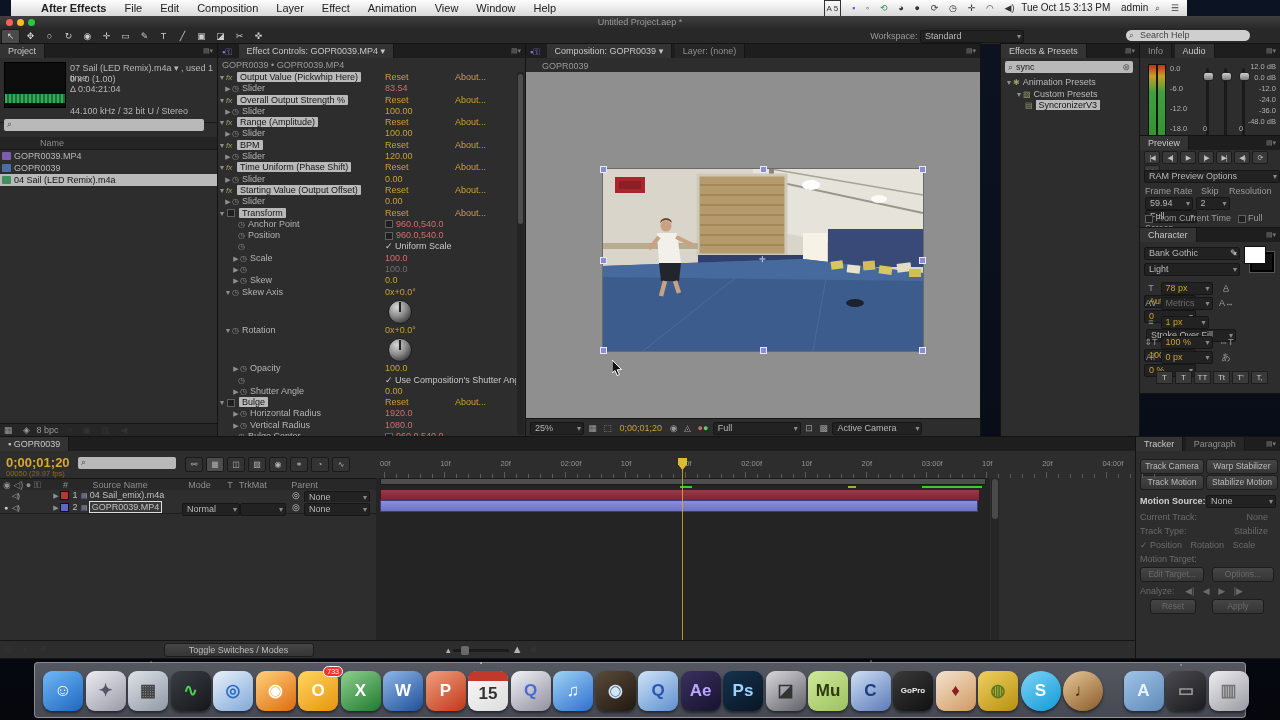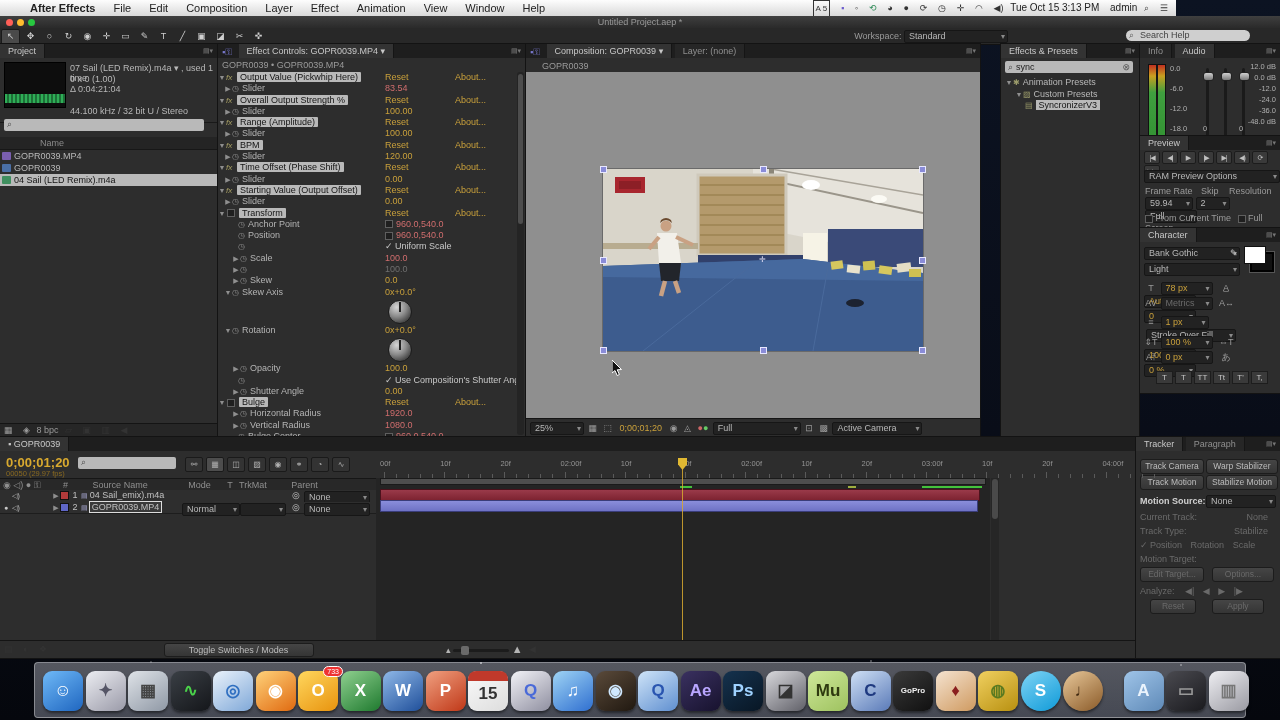--- a/index.html
+++ b/index.html
@@ -1,36 +1,36 @@
 <!DOCTYPE html>
 <html><head>
 <meta charset="utf-8">
 <style>
   html,body{margin:0;padding:0;background:#000;}
   #stage{position:relative;width:1280px;height:720px;overflow:hidden;
     font-family:"Liberation Sans",sans-serif;font-size:9px;color:#b4b4b4;
     background:linear-gradient(180deg,#0c1322 0%,#090d18 60%,#05070d 100%);}
   
-  #menubar{position:absolute;left:0;top:0;width:1176px;height:16px;
+  #menubar{position:absolute;left:11px;top:0;width:1176px;height:16px;
     background:linear-gradient(#fdfdfd,#d9d9d9);color:#222;font-size:11px;line-height:16px;
     border-bottom:1px solid #9a9a9a;white-space:nowrap;}
   .menu-item{display:inline-block;padding:0 9px;}
   .menu-item.app{font-weight:bold;}
   #mb-right{position:absolute;right:4px;top:0;height:16px;line-height:16px;font-size:10px;color:#222;}
   .st-ic{display:inline-block;margin:0 4px;color:#333;font-size:9px;vertical-align:top;}
   
   #titlebar{position:absolute;left:0;top:16px;width:1280px;height:12px;
     background:linear-gradient(#3f3f3f,#2a2a2a);border-bottom:1px solid #141414;}
   .tl{position:absolute;top:3px;width:7px;height:7px;border-radius:50%;}
   #win-title{position:absolute;left:0;right:0;top:0;text-align:center;color:#9a9a9a;font-size:9px;line-height:12px;}
   #toolbar{position:absolute;left:0;top:28px;width:1280px;height:16px;background:#282828;border-bottom:1px solid #121212;}
   .tool{display:inline-block;width:17px;height:14px;margin:1px 1px;text-align:center;line-height:14px;
     color:#cfcfcf;font-size:9px;border-radius:2px;}
   .tool.sel{background:#4a4a4a;border:1px solid #1a1a1a;line-height:12px;}
-  #workspace{position:absolute;right:272px;top:2px;color:#9a9a9a;}
+  #workspace{position:absolute;right:256px;top:2px;color:#9a9a9a;}
   .dd{display:inline-block;position:relative;background:#222;border:1px solid #161616;border-radius:2px;
     color:#b8b8b8;padding:0 12px 0 4px;height:11px;line-height:11px;}
   .dd:after{content:"▾";position:absolute;right:2px;top:0;color:#8a8a8a;font-size:8px;}
   #help-search{position:absolute;right:30px;top:2px;width:110px;height:11px;background:#cfcfcf;border-radius:6px;
     color:#444;line-height:11px;padding-left:14px;}
   #help-search:before{content:"⌕";position:absolute;left:3px;color:#555;}
   
   .panel{position:absolute;background:#2d2d2d;box-shadow:0 0 0 1px #131313;}
   .tabbar{position:relative;height:14px;background:#1e1e1e;white-space:nowrap;overflow:hidden;}
   .tab{display:inline-block;height:14px;line-height:14px;padding:0 8px;background:#262626;color:#8f8f8f;
@@ -214,21 +214,21 @@
     <div id="ec-bread">GOPR0039 • GOPR0039.MP4</div>
     <div id="ec-rows">
         <div class="ec-row"><span class="ec-tw">▼</span><span class="ec-fx">fx</span><span class="hl">Output Value (Pickwhip Here)</span><span class="ec-val gold">Reset</span><span class="ec-about gold">About...</span></div>
         <div class="ec-row"><span style="display: inline-block; width: 6px;"></span><span class="ec-tw">▶</span><span class="ec-sw">◷</span><span>Slider</span><span class="ec-val redv">83.54</span></div>
         <div class="ec-row"><span class="ec-tw">▼</span><span class="ec-fx">fx</span><span class="hl">Overall Output Strength %</span><span class="ec-val gold">Reset</span><span class="ec-about gold">About...</span></div>
         <div class="ec-row"><span style="display: inline-block; width: 6px;"></span><span class="ec-tw">▶</span><span class="ec-sw">◷</span><span>Slider</span><span class="ec-val gold">100.00</span></div>
         <div class="ec-row"><span class="ec-tw">▼</span><span class="ec-fx">fx</span><span class="hl">Range (Amplitude)</span><span class="ec-val gold">Reset</span><span class="ec-about gold">About...</span></div>
         <div class="ec-row"><span style="display: inline-block; width: 6px;"></span><span class="ec-tw">▶</span><span class="ec-sw">◷</span><span>Slider</span><span class="ec-val gold">100.00</span></div>
         <div class="ec-row"><span class="ec-tw">▼</span><span class="ec-fx">fx</span><span class="hl">BPM</span><span class="ec-val gold">Reset</span><span class="ec-about gold">About...</span></div>
         <div class="ec-row"><span style="display: inline-block; width: 6px;"></span><span class="ec-tw">▶</span><span class="ec-sw">◷</span><span>Slider</span><span class="ec-val gold">120.00</span></div>
-        <div class="ec-row"><span class="ec-tw">▼</span><span class="ec-fx">fx</span><span class="hl">Time Offset (Phase Shift)</span><span class="ec-val gold">Reset</span><span class="ec-about gold">About...</span></div>
+        <div class="ec-row"><span class="ec-tw">▼</span><span class="ec-fx">fx</span><span class="hl">Time Uniform (Phase Shift)</span><span class="ec-val gold">Reset</span><span class="ec-about gold">About...</span></div>
         <div class="ec-row"><span style="display: inline-block; width: 6px;"></span><span class="ec-tw">▶</span><span class="ec-sw">◷</span><span>Slider</span><span class="ec-val gold">0.00</span></div>
         <div class="ec-row"><span class="ec-tw">▼</span><span class="ec-fx">fx</span><span class="hl">Starting Value (Output Offset)</span><span class="ec-val gold">Reset</span><span class="ec-about gold">About...</span></div>
         <div class="ec-row"><span style="display: inline-block; width: 6px;"></span><span class="ec-tw">▶</span><span class="ec-sw">◷</span><span>Slider</span><span class="ec-val gold">0.00</span></div>
         <div class="ec-row"><span class="ec-tw">▼</span><span class="ck" style="margin: 0px 4px 0px 1px;"></span><span class="hl">Transform</span><span class="ec-val gold">Reset</span><span class="ec-about gold">About...</span></div>
         <div class="ec-row"><span style="display: inline-block; width: 20px;"></span><span class="ec-sw">◷</span><span>Anchor Point</span><span class="ec-val redv"><span class="ck" style="margin-right: 3px;"></span><span>960.0,540.0</span></span></div>
         <div class="ec-row"><span style="display: inline-block; width: 20px;"></span><span class="ec-sw">◷</span><span>Position</span><span class="ec-val redv"><span class="ck" style="margin-right: 3px;"></span><span>960.0,540.0</span></span></div>
         <div class="ec-row"><span style="display: inline-block; width: 20px;"></span><span class="ec-sw">◷</span><span class="ec-val" style="color: rgb(200, 200, 200);">✓ Uniform Scale</span></div>
         <div class="ec-row"><span style="display: inline-block; width: 14px;"></span><span class="ec-tw">▶</span><span class="ec-sw">◷</span><span>Scale</span><span class="ec-val redv">100.0</span></div>
         <div class="ec-row"><span style="display: inline-block; width: 14px;"></span><span class="ec-tw">▶</span><span class="ec-sw">◷</span><span></span><span class="ec-val grayv">100.0</span></div>
         <div class="ec-row"><span style="display: inline-block; width: 14px;"></span><span class="ec-tw">▶</span><span class="ec-sw">◷</span><span>Skew</span><span class="ec-val gold">0.0</span></div>

